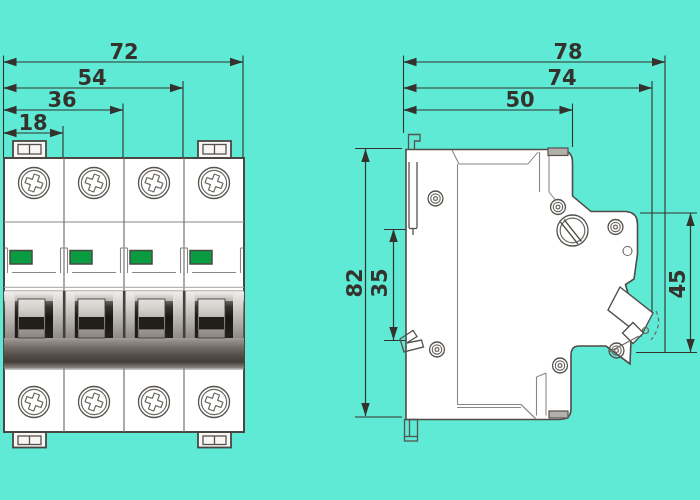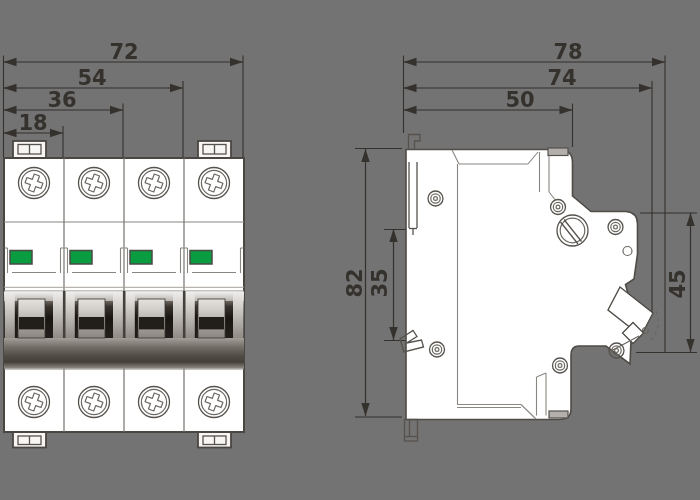--- a/index.html
+++ b/index.html
@@ -1,16 +1,16 @@
 <!DOCTYPE html>
 <html><head>
 <meta charset="utf-8">
 <style>
   html,body{margin:0;padding:0;background:#fff;}
-  .canvas{position:relative;width:700px;height:500px;background:#737373;overflow:hidden;}
+  .canvas{position:relative;width:700px;height:500px;background:#5eead4;overflow:hidden;}
   svg{position:absolute;left:0;top:0;}
   .dim{font-family:"DejaVu Sans",sans-serif;font-size:21px;font-weight:bold;fill:#35312d;}
   .ln{stroke:#35312d;stroke-width:1.2;fill:none;}
   .ext{stroke:#35312d;stroke-width:1.1;fill:none;}
   .ah{fill:#35312d;stroke:none;}
   .ol{stroke:#4a4641;stroke-width:2;fill:#ffffff;}
   .ol15{stroke:#4f4b47;stroke-width:1.6;fill:#ffffff;}
   .thin{stroke:#8a8681;stroke-width:1.1;fill:none;}
   .mid{stroke:#6b6762;stroke-width:1.2;fill:none;}
   .det{stroke:#56524d;stroke-width:1.3;fill:none;}

